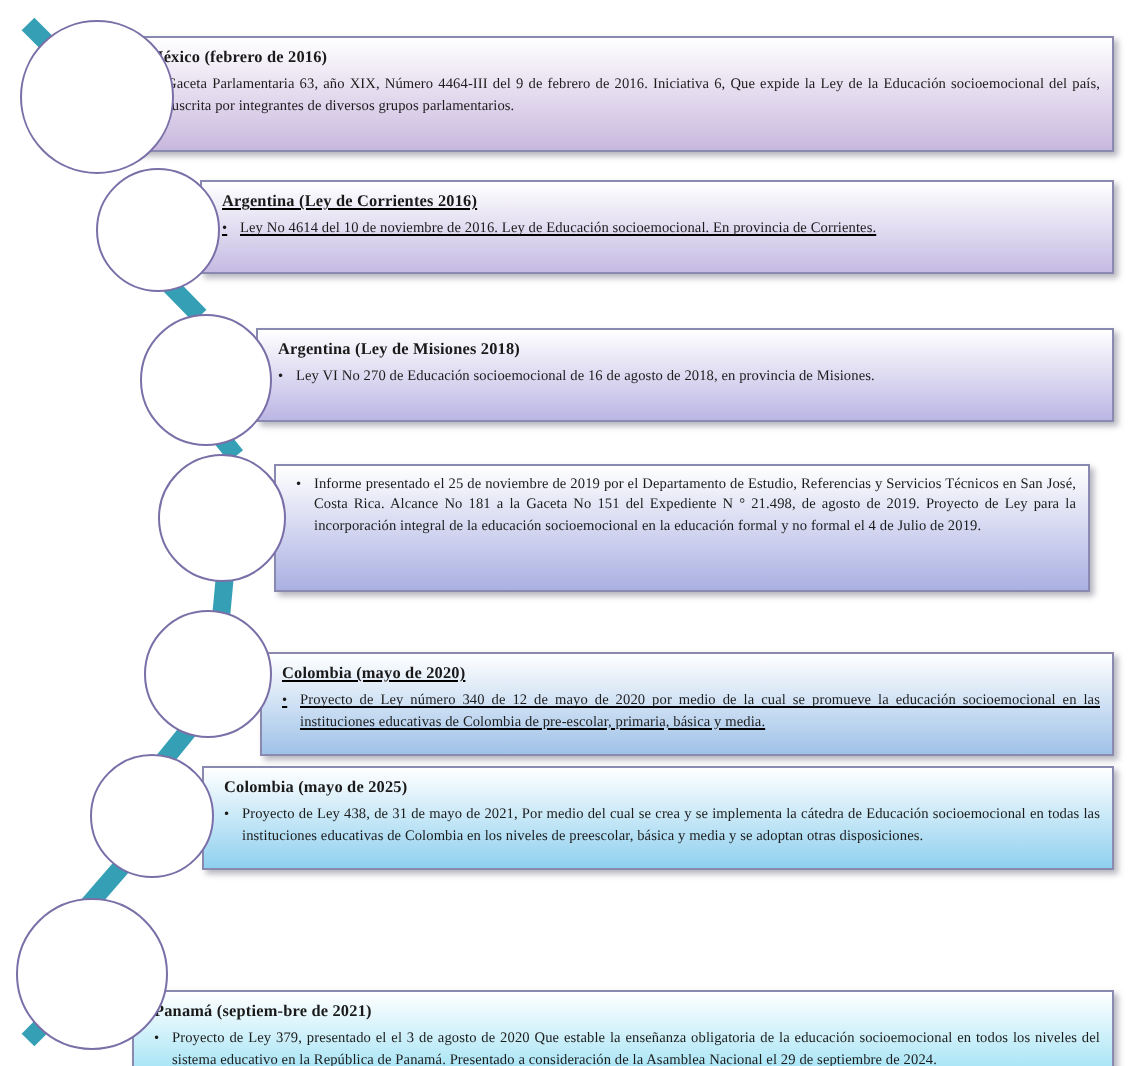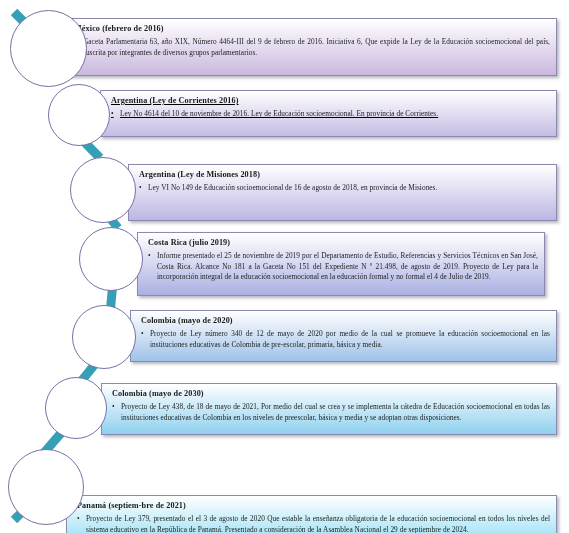--- a/index.html
+++ b/index.html
@@ -109,56 +109,55 @@
   <div class="event-box" style="left:100px; top:90px; width:457px; height:47px;
               background:linear-gradient(to bottom,#ffffff 0%,#c5bbe3 100%);text-decoration:underline;">
     <div class="event-title">Argentina (Ley de Corrientes 2016)</div>
     <div class="event-body">
       <span class="event-bullet">•</span>
       <span class="event-text">Ley No 4614 del 10 de noviembre de 2016. Ley de Educación socioemocional. En provincia de  Corrientes.</span>
     </div>
   </div>
 
   <div class="node-circle" style="left:70px; top:157px; width:66px; height:66px;"></div>
-  <div class="event-box" style="left:128px; top:164px; width:429px; height:57px;
+  <div class="event-box" style="left:128px; top:164px; width:429px; height:47px;
               background:linear-gradient(to bottom,#ffffff 0%,#bcb6e4 100%);">
     <div class="event-title">Argentina (Ley de Misiones  2018)</div>
     <div class="event-body">
       <span class="event-bullet">•</span>
-      <span class="event-text">Ley VI No 149 de Educación socioemocional de 16 de agosto de 2018, en provincia de Misiones.</span>
+      <span class="event-text">Ley VI No 270 de Educación socioemocional de 16 de agosto de 2018, en provincia de Misiones.</span>
     </div>
   </div>
 
   <div class="node-circle" style="left:79px; top:227px; width:64px; height:64px;"></div>
   <div class="event-box" style="left:137px; top:232px; width:408px; height:64px;
               background:linear-gradient(to bottom,#ffffff 0%,#aab0e2 100%);">
-    <div class="event-title">Costa Rica (julio 2019)</div>
     <div class="event-body">
       <span class="event-bullet">•</span>
       <span class="event-text">Informe presentado el 25 de noviembre de 2019 por el Departamento de Estudio, Referencias y Servicios Técnicos en San José, Costa Rica.  Alcance No 181 a la Gaceta No 151 del Expediente N ° 21.498, de agosto de 2019. Proyecto de Ley para la incorporación integral de la educación socioemocional en la educación formal y no formal el 4 de Julio de 2019.</span>
     </div>
   </div>
 
   <div class="node-circle" style="left:72px; top:305px; width:64px; height:64px;"></div>
-  <div class="event-box" style="left:130px; top:310px; width:427px; height:52px;
-              background:linear-gradient(to bottom,#ffffff 0%,#9fc2e8 100%);">
+  <div class="event-box" style="left:130px; top:326px; width:427px; height:52px;
+              background:linear-gradient(to bottom,#ffffff 0%,#9fc2e8 100%);text-decoration:underline;">
     <div class="event-title">Colombia (mayo de 2020)</div>
     <div class="event-body">
       <span class="event-bullet">•</span>
       <span class="event-text">Proyecto de Ley número 340 de  12 de mayo de 2020 por medio de la cual se promueve la educación socioemocional en las instituciones educativas de Colombia de pre-escolar, primaria, básica y media.</span>
     </div>
   </div>
 
   <div class="node-circle" style="left:45px; top:377px; width:62px; height:62px;"></div>
   <div class="event-box" style="left:101px; top:383px; width:456px; height:52px;
               background:linear-gradient(to bottom,#ffffff 0%,#8fd0ef 100%);">
-    <div class="event-title">Colombia (mayo de 2030)</div>
+    <div class="event-title">Colombia (mayo de 2025)</div>
     <div class="event-body">
       <span class="event-bullet">•</span>
-      <span class="event-text">Proyecto de Ley 438, de 18  de mayo de 2021, Por medio del cual se crea y se implementa la cátedra de Educación socioemocional en todas las instituciones educativas de Colombia en los niveles de preescolar, básica y media y se adoptan otras disposiciones.</span>
+      <span class="event-text">Proyecto de Ley 438, de 31  de mayo de 2021, Por medio del cual se crea y se implementa la cátedra de Educación socioemocional en todas las instituciones educativas de Colombia en los niveles de preescolar, básica y media y se adoptan otras disposiciones.</span>
     </div>
   </div>
 
   <div class="node-circle" style="left:8px; top:449px; width:76px; height:76px;"></div>
   <div class="event-box" style="left:66px; top:455px; width:491px; height:52px;
               background:linear-gradient(to bottom,#ffffff 0%,#8fddf3 100%);margin-top:40px;">
     <div class="event-title">Panamá (septiem-bre de 2021)</div>
     <div class="event-body">
       <span class="event-bullet">•</span>
       <span class="event-text">Proyecto de Ley 379, presentado el el 3 de agosto de 2020 Que establе la enseñanza obligatoria de la educación socioemocional en todos los niveles del sistema educativo en la República de Panamá.  Presentado a consideración de la Asamblea Nacional el 29 de septiembre de 2024.</span>

